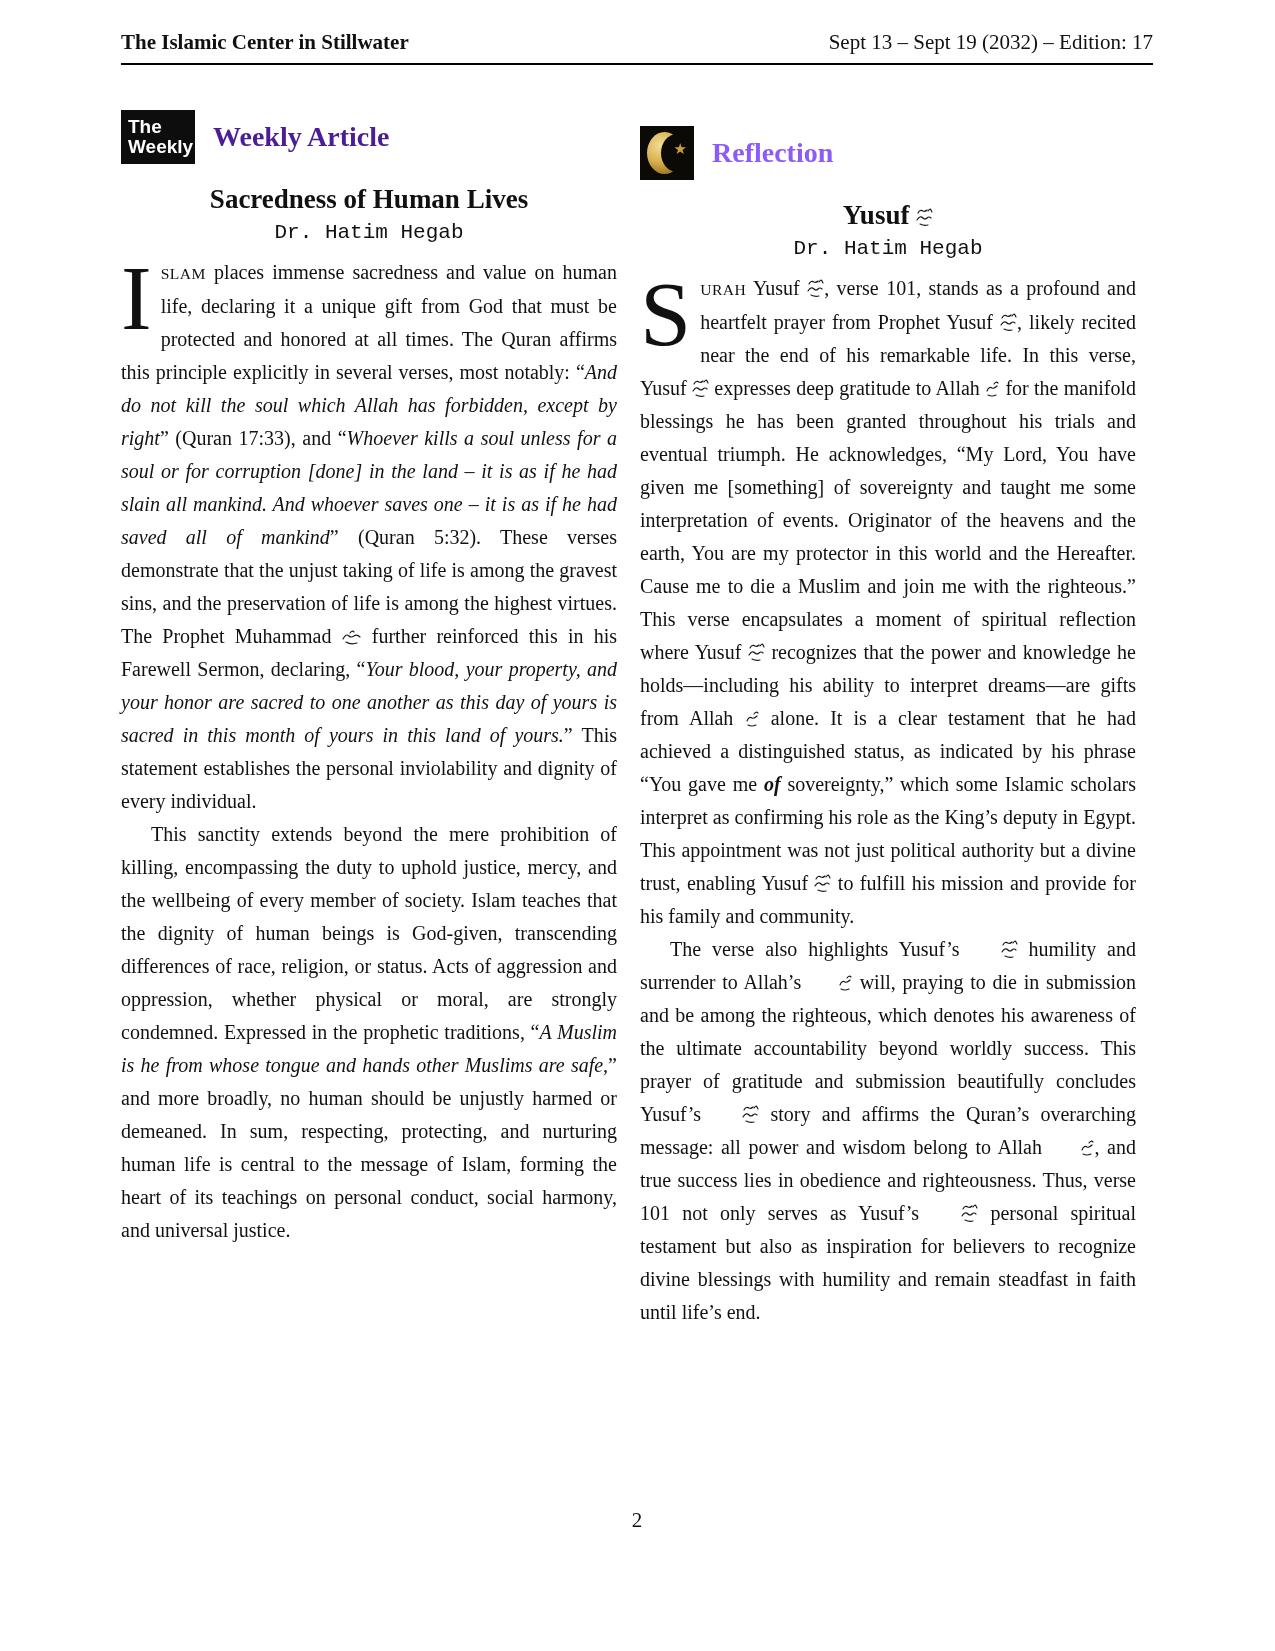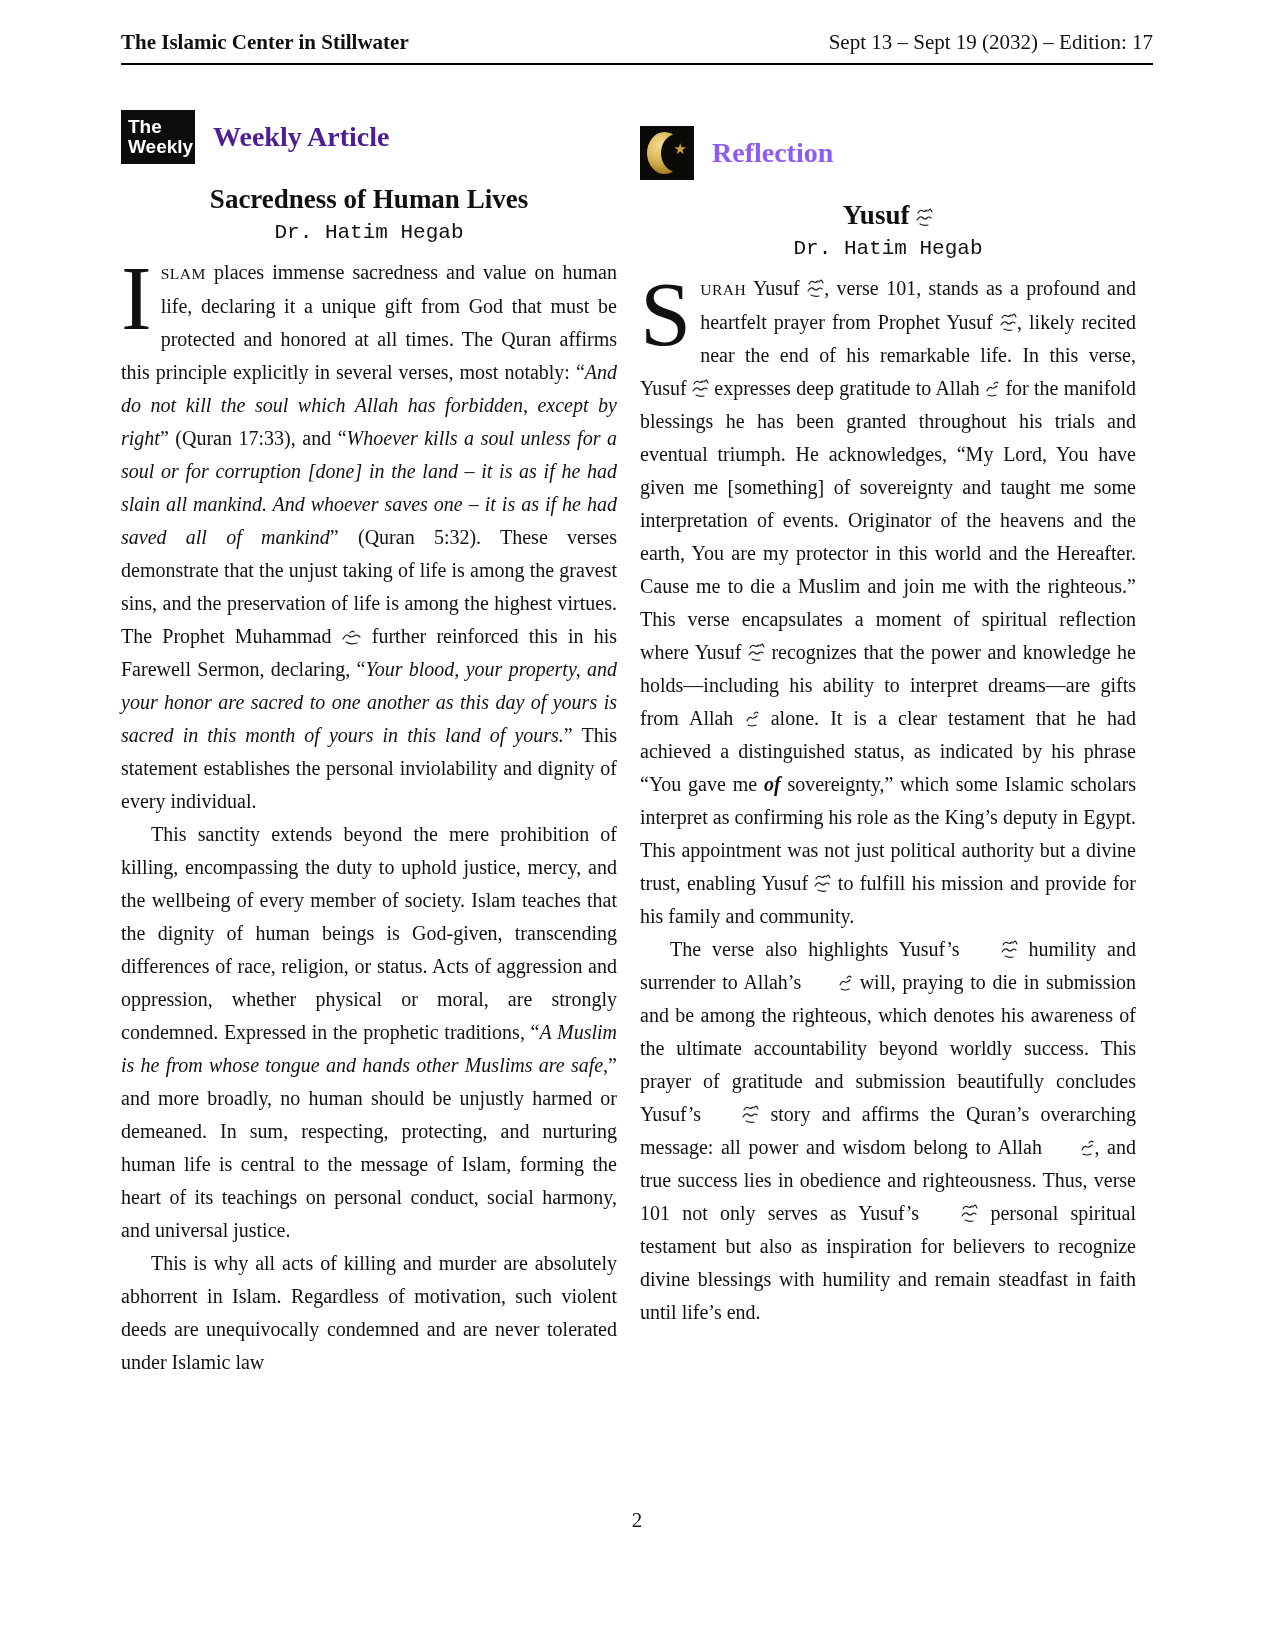--- a/index.html
+++ b/index.html
@@ -79,21 +79,20 @@
       <p class="body"><span class="dropcap">I</span><span class="sc">SLAM</span><span> places immense sacredness and value on human life, declaring it a unique gift from God that must be protected and honored at all times. The Quran affirms this principle explicitly in several verses, most notably: “<i>And do not kill the soul which Allah has forbidden, except by right</i>” (Quran 17:33), and “<i>Whoever kills a soul unless for a soul or for corruption [done] in the land – it is as if he had slain all mankind. And whoever saves one – it is as if he had saved all of mankind</i>” (Quran 5:32). These verses demonstrate that the unjust taking of life is among the gravest sins, and the preservation of life is among the highest virtues. The Prophet Muhammad <span class="hon"><svg width="20" height="17" viewBox="0 0 20 17" aria-hidden="true">
                 <g fill="none" stroke="#161616" stroke-width="1.15" stroke-linecap="round">
                   <path d="M8 4 q2 -3 4 -1"></path>
                   <path d="M1 10 q3 -6 6 -3 q2 2 5 0 q3 -2 6 1"></path>
                   <path d="M4 13 q5 3 11 1"></path>
                 </g>
               </svg></span> further reinforced this in his Farewell Sermon, declaring, “<i>Your blood, your property, and your honor are sacred to one another as this day of yours is sacred in this month of yours in this land of yours.</i>” This statement establishes the personal inviolability and dignity of every individual.</span></p>
 
       <p class="body indent">This sanctity extends beyond the mere prohibition of killing, encompassing the duty to uphold justice, mercy, and the wellbeing of every member of society. Islam teaches that the dignity of human beings is God-given, transcending differences of race, religion, or status. Acts of aggression and oppression, whether physical or moral, are strongly condemned. Expressed in the prophetic traditions, “<i>A Muslim is he from whose tongue and hands other Muslims are safe,</i>” and more broadly, no human should be unjustly harmed or demeaned. In sum, respecting, protecting, and nurturing human life is central to the message of Islam, forming the heart of its teachings on personal conduct, social harmony, and universal justice.</p>
 
-      <p class="body indent">This is why all acts of killing and murder are absolutely abhorrent in Islam. Regardless of motivation, such violent deeds are unequivocally condemned and are never tolerated under Islamic law</p>
     </div>
 
     <div class="col">
 
       <div class="section-head" style="margin-top:26px;">
         <div class="badge-moon">
           <div class="moon-disc"></div>
           <div class="moon-cut"></div>
           <span class="moon-star">★</span>
         </div>

